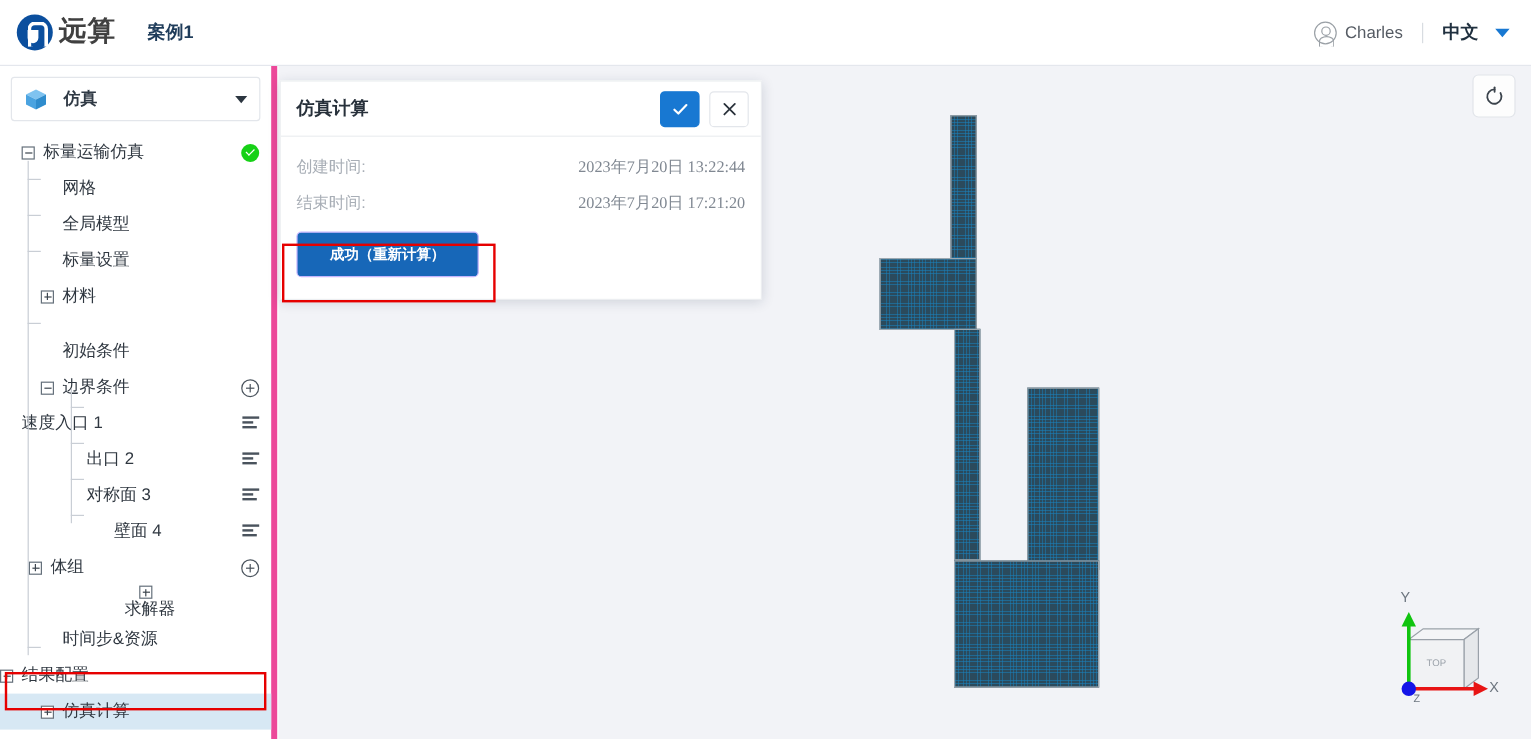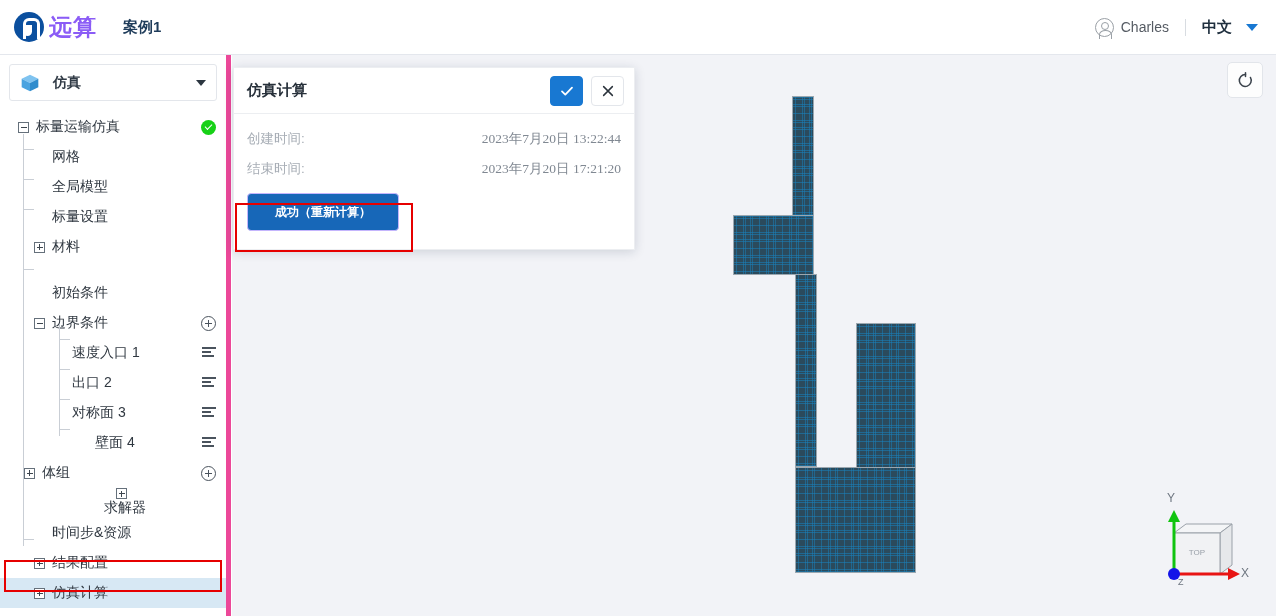--- a/index.html
+++ b/index.html
@@ -35,23 +35,24 @@
   .logo-mark::before {
     content: ""; position: absolute;
     left: 9px; top: 13px;
     width: 9px; height: 11px;
     background: #ffffff;
     border-radius: 0 0 5px 5px;
     z-index: 1;
   }
   .logo-text {
     font-size: 23px; font-weight: 700;
-    color: #8b5cf6; margin-left: 5px;
+    color: #404040; margin-left: 5px;
     letter-spacing: 1px;
     line-height: 1;
+    font-family: Liberation Mono, monospace;
   }
   .case-title {
     font-size: 15px; font-weight: 700;
     color: #1f3c5a; margin-left: 26px;
   }
   .topbar-right {
     margin-left: auto; margin-right: 18px;
     display: flex; align-items: center; gap: 0;
   }
   .user-chip { display: flex; align-items: center; gap: 7px; color: #555b63; font-size: 14px; }
@@ -323,21 +324,21 @@
         <span class="leafmark"></span>
         <span class="lbl">初始条件</span>
       </div>
       <div class="tree-row" style="padding-left: 34px;">
         <span class="tgl"></span>
         <span class="lbl">边界条件</span>
         <span class="row-icon">
           <span class="plus-circle"></span>
         </span>
       </div>
-      <div class="tree-row" style="padding-left: 54px;">
+      <div class="tree-row" style="">
         <span class="leafmark"></span>
         <span class="lbl">速度入口 1</span>
         <span class="row-icon">
           <span class="menu-icon">
             <i></i>
             <i></i>
             <i></i>
           </span>
         </span>
       </div>
@@ -382,21 +383,21 @@
         </span>
       </div>
       <div class="tree-row" style="padding-left: 34px; flex-direction: column;">
         <span class="tgl plus"></span>
         <span class="lbl">求解器</span>
       </div>
       <div class="tree-row" style="padding-left: 34px;">
         <span class="leafmark"></span>
         <span class="lbl">时间步&amp;资源</span>
       </div>
-      <div class="tree-row" style="padding-left: 34px;">
+      <div class="tree-row" style="">
         <span class="tgl plus"></span>
         <span class="lbl">结果配置</span>
       </div>
       <div class="tree-row sel" style="padding-left: 34px;">
         <span class="tgl plus"></span>
         <span class="lbl">仿真计算</span>
       </div>
       <div class="vline" style="left: 23px; top: 22px; height: 412px;"></div>
       <div class="vline" style="left: 59px; top: 212px; height: 112px;"></div>
       <div class="hline" style="left: 23px; top: 37px; width: 11px;"></div>

